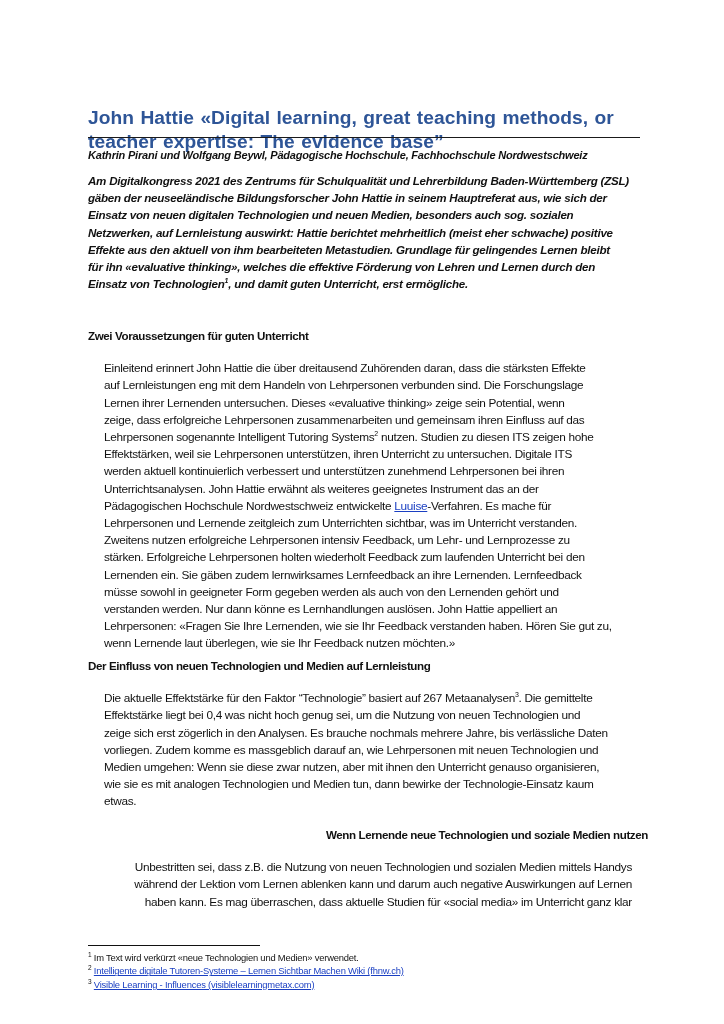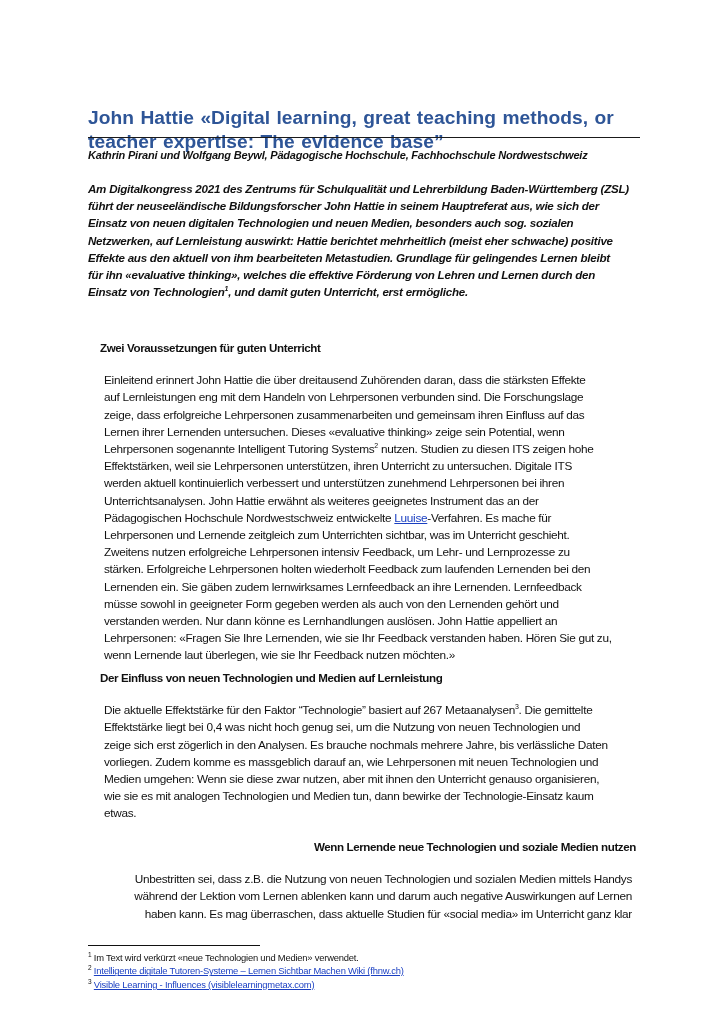--- a/index.html
+++ b/index.html
@@ -6,27 +6,27 @@
   body { width: 724px; height: 1024px; position: relative; overflow: hidden;
          font-family: "Liberation Sans", sans-serif; color: #111; }
   .page { position: absolute; left: 88px; top: 0; width: 552px; }
   .title { position: absolute; top: 106px; left: 0; width: 552px; margin: 0;
            font-size: 19.2px; line-height: 24px; font-weight: bold; color: #2E5597;
            letter-spacing: 0.05px; word-spacing: 1px; }
   .rule { position: absolute; top: 137px; left: 0; width: 552px; height: 0;
           border-top: 1.6px solid #1a1a1a; }
   .authors { position: absolute; top: 149px; left: 0; font-size: 11px;
              font-style: italic; font-weight: bold; letter-spacing: -0.2px; white-space: nowrap; }
-  .intro { position: absolute; top: 180px; left: 0; width: 552px; margin: 0;
+  .intro { position: absolute; top: 172px; left: 0; width: 552px; margin: 0;
            font-size: 11.6px; line-height: 17.2px; font-style: italic; font-weight: bold;
            letter-spacing: -0.25px; }
   .intro .ln, .sect .ln { display: block; white-space: nowrap; }
   .sect { position: absolute; left: 0; width: 560px; font-size: 11.8px; line-height: 17.2px;
           letter-spacing: -0.3px; }
-  .sect h2 { margin: 12px; font-size: 11.6px; line-height: 17.2px; font-weight: bold; letter-spacing: -0.4px; }
+  .sect h2 { margin: 0; font-size: 11.6px; line-height: 17.2px; font-weight: bold; letter-spacing: -0.4px; }
   .sect p { margin: 16px; }
   #s1 { top: 327px; }
   #s2 { top: 657px; }
   #s3 { top: 826px; text-align: right; }
   a.lnk { color: #1a3fc2; text-decoration: underline; }
   sup { font-size: 7px; line-height: 0; vertical-align: 5px; }
   .fn-rule { position: absolute; top: 945px; left: 0; width: 172px; border-top: 1.2px solid #111; }
   .footnotes { position: absolute; top: 951px; left: 0; font-size: 9.4px; line-height: 13.4px;
                letter-spacing: -0.2px; white-space: nowrap; }
   .footnotes .fn { display: block; }
@@ -37,43 +37,43 @@
 <body>
 
 <div class="page">
 
   <h1 class="title">John Hattie «Digital learning, great teaching methods, or teacher expertise: The evidence base”</h1>
   <div class="rule"></div>
   <div class="authors">Kathrin Pirani und Wolfgang Beywl, Pädagogische Hochschule, Fachhochschule Nordwestschweiz</div>
 
   <div class="intro">
     <span class="ln">Am Digitalkongress 2021 des Zentrums für Schulqualität und Lehrerbildung Baden-Württemberg (ZSL)</span>
-    <span class="ln">führt der neuseeländische Bildungsforscher John Hattie in seinem Hauptreferat aus, wie sich der</span>
+    <span class="ln">gäben der neuseeländische Bildungsforscher John Hattie in seinem Hauptreferat aus, wie sich der</span>
     <span class="ln">Einsatz von neuen digitalen Technologien und neuen Medien, besonders auch sog. sozialen</span>
     <span class="ln">Netzwerken, auf Lernleistung auswirkt: Hattie berichtet mehrheitlich (meist eher schwache) positive</span>
     <span class="ln">Effekte aus den aktuell von ihm bearbeiteten Metastudien. Grundlage für gelingendes Lernen bleibt</span>
     <span class="ln">für ihn «evaluative thinking», welches die effektive Förderung von Lehren und Lernen durch den</span>
     <span class="ln"><span>Einsatz von Technologien</span><sup>1</sup><span>, und damit guten Unterricht, erst ermögliche.</span></span>
   </div>
 
   <div class="sect" id="s1">
     <h2>Zwei Voraussetzungen für guten Unterricht</h2>
     <p>
       <span class="ln">Einleitend erinnert John Hattie die über dreitausend Zuhörenden daran, dass die stärksten Effekte</span>
       <span class="ln">auf Lernleistungen eng mit dem Handeln von Lehrpersonen verbunden sind. Die Forschungslage</span>
+      <span class="ln">Lernen ihrer Lernenden untersuchen. Dieses «evaluative thinking» zeige sein Potential, wenn</span>
       <span class="ln">zeige, dass erfolgreiche Lehrpersonen zusammenarbeiten und gemeinsam ihren Einfluss auf das</span>
-      <span class="ln">Lernen ihrer Lernenden untersuchen. Dieses «evaluative thinking» zeige sein Potential, wenn</span>
       <span class="ln"><span>Lehrpersonen sogenannte Intelligent Tutoring Systems</span><sup>2</sup><span> nutzen.  Studien zu diesen ITS zeigen hohe</span></span>
       <span class="ln">Effektstärken, weil sie Lehrpersonen unterstützen, ihren Unterricht zu untersuchen. Digitale ITS</span>
       <span class="ln">werden aktuell kontinuierlich verbessert und unterstützen zunehmend Lehrpersonen bei ihren</span>
       <span class="ln">Unterrichtsanalysen. John Hattie erwähnt als weiteres geeignetes Instrument das an der</span>
       <span class="ln"><span>Pädagogischen Hochschule Nordwestschweiz entwickelte </span><a class="lnk">Luuise</a><span>-Verfahren. Es mache für</span></span>
-      <span class="ln">Lehrpersonen und Lernende zeitgleich zum Unterrichten sichtbar, was im Unterricht geschieht.</span>
+      <span class="ln">Lehrpersonen und Lernende zeitgleich zum Unterrichten sichtbar, was im Unterricht verstanden.</span>
       <span class="ln">Zweitens nutzen erfolgreiche Lehrpersonen intensiv Feedback, um Lehr- und Lernprozesse zu</span>
-      <span class="ln">stärken. Erfolgreiche Lehrpersonen holten wiederholt Feedback zum laufenden Lernenden bei den</span>
+      <span class="ln">stärken. Erfolgreiche Lehrpersonen holten wiederholt Feedback zum laufenden Unterricht bei den</span>
       <span class="ln">Lernenden ein. Sie gäben zudem lernwirksames Lernfeedback an ihre Lernenden. Lernfeedback</span>
       <span class="ln">müsse sowohl in geeigneter Form gegeben werden als auch von den Lernenden gehört und</span>
       <span class="ln">verstanden werden. Nur dann könne es Lernhandlungen auslösen. John Hattie appelliert an</span>
       <span class="ln">Lehrpersonen: «Fragen Sie Ihre Lernenden, wie sie Ihr Feedback verstanden haben. Hören Sie gut zu,</span>
       <span class="ln">wenn Lernende laut überlegen, wie sie Ihr Feedback nutzen möchten.»</span>
     </p>
   </div>
 
   <div class="sect" id="s2">
     <h2>Der Einfluss von neuen Technologien und Medien auf Lernleistung</h2>

